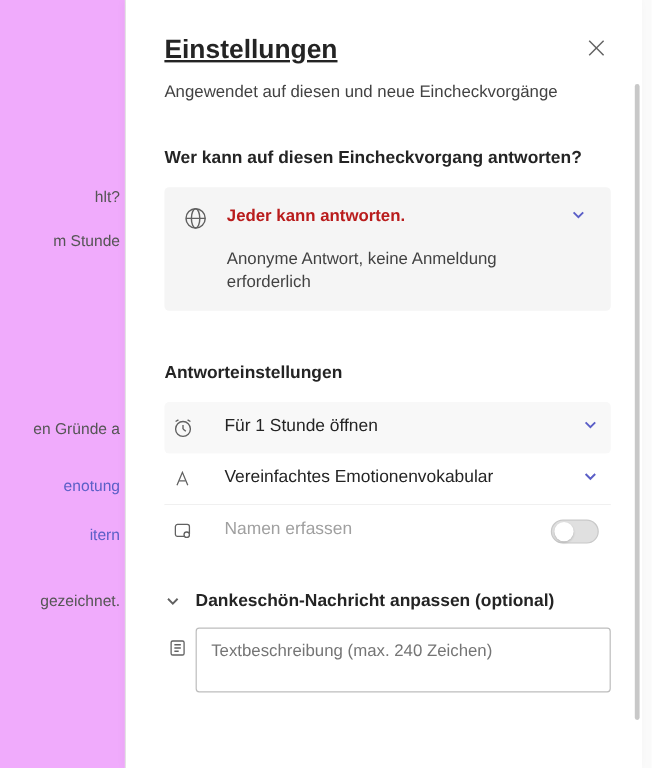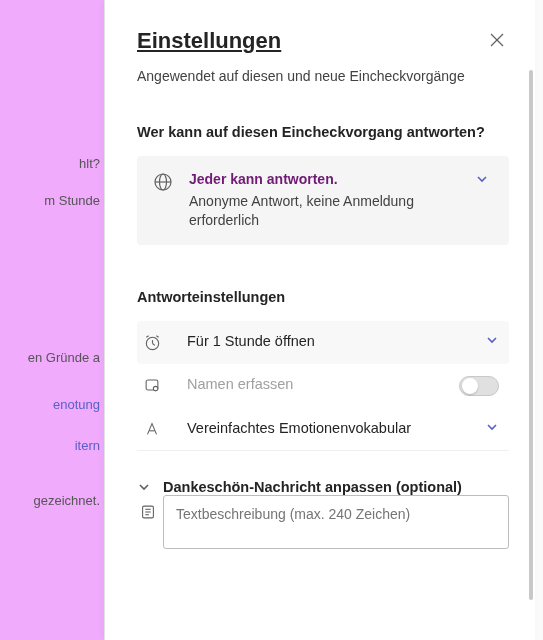--- a/index.html
+++ b/index.html
@@ -79,21 +79,21 @@
       display: flex;
       align-items: flex-start;
       background: #f5f5f5;
       border-radius: 4px;
       padding: 14px 14px 14px 14px;
       margin-bottom: 44px;
       gap: 14px;
     }
     .respond-icon { flex: 0 0 24px; display:flex; align-items:center; justify-content:center; margin-top: 2px; color:#616161;}
     .respond-text { flex: 1; font-size: 14px; color: #424242; line-height: 1.4;}
-    .respond-text .strong { font-weight: 600; color: #701a75; display:block; margin-bottom:2px;}
+    .respond-text .strong { font-weight: 600; color: #b91c1c; display:block; margin-bottom:16px;}
     .chev { flex: 0 0 20px; color: #5b5fc7; margin-top: 2px;}
     .setting-row {
       display: flex;
       align-items: flex-start;
       gap: 24px;
       padding: 12px 10px 12px 4px;
       border-bottom: 1px solid #f0f0f0;
       background: #fff;
     }
     .setting-row.lightbg { background: #f8f8f8; border-radius:4px; border-bottom:none;}
@@ -115,20 +115,21 @@
       width: 16px; height: 16px;
       border-radius: 50%;
       background: #fff;
       box-shadow: 0 1px 2px rgba(0,0,0,0.2);
     }
     .expand-row {
       display: flex;
       align-items: center;
       gap: 12px;
       margin-top: 28px;
+      margin-bottom: 14px;
     }
     .expand-row .chev-down { color:#616161; }
     .expand-row .lbl { font-size:14.5px; font-weight:600; color:#242424;}
     .desc-row { display:flex; gap:4px; align-items:flex-start;}
     .desc-row .icon-slot { flex:0 0 22px; display:flex; align-items:center; justify-content:center; color:#616161; margin-top:8px;}
     .textarea {
       flex: 1;
       border: 1px solid #bdbdbd;
       border-radius: 3px;
       padding: 10px 12px;
@@ -201,50 +202,50 @@
         </svg>
     </div>
     <div class="label">Für 1 Stunde öffnen</div>
     <div class="trail">
       <svg width="14" height="14" viewBox="0 0 14 14" fill="none" stroke="currentColor" stroke-width="1.6">
           <polyline points="3 5 7 9 11 5"></polyline>
         </svg>
     </div>
   </div>
 
+  <div class="setting-row">
+    <div class="icon-slot">
+      <svg width="18" height="18" viewBox="0 0 20 20" fill="none" stroke="currentColor" stroke-width="1.2">
+          <path d="M5 16 L10 4 L15 16"></path>
+          <line x1="7" y1="12" x2="13" y2="12"></line>
+        </svg>
+    </div>
+    <div class="label">Vereinfachtes Emotionenvokabular</div>
+    <div class="trail">
+      <svg width="14" height="14" viewBox="0 0 14 14" fill="none" stroke="currentColor" stroke-width="1.6">
+          <polyline points="3 5 7 9 11 5"></polyline>
+        </svg>
+    </div>
+  </div>
+
   <div class="setting-row" style="border-bottom:none;">
     <div class="icon-slot">
       <svg width="18" height="18" viewBox="0 0 20 20" fill="none" stroke="currentColor" stroke-width="1.2">
           <rect x="3.5" y="4.5" width="13" height="11" rx="2"></rect>
           <circle cx="14" cy="14" r="2.5" fill="#fff"></circle>
         </svg>
     </div>
     <div class="label muted">Namen erfassen</div>
     <div class="trail">
       <div class="toggle">
         <div class="toggle-knob"></div>
       </div>
     </div>
   </div>
 
-  <div class="setting-row">
-    <div class="icon-slot">
-      <svg width="18" height="18" viewBox="0 0 20 20" fill="none" stroke="currentColor" stroke-width="1.2">
-          <path d="M5 16 L10 4 L15 16"></path>
-          <line x1="7" y1="12" x2="13" y2="12"></line>
-        </svg>
-    </div>
-    <div class="label">Vereinfachtes Emotionenvokabular</div>
-    <div class="trail">
-      <svg width="14" height="14" viewBox="0 0 14 14" fill="none" stroke="currentColor" stroke-width="1.6">
-          <polyline points="3 5 7 9 11 5"></polyline>
-        </svg>
-    </div>
-  </div>
-
   <div class="expand-row">
     <svg class="chev-down" width="14" height="14" viewBox="0 0 14 14" fill="none" stroke="currentColor" stroke-width="1.6">
         <polyline points="3 5 7 9 11 5"></polyline>
       </svg>
     <span class="lbl">Dankeschön-Nachricht anpassen (optional)</span>
   </div>
 
   <div class="desc-row">
     <div class="icon-slot">
       <svg width="18" height="18" viewBox="0 0 20 20" fill="none" stroke="currentColor" stroke-width="1.2">

